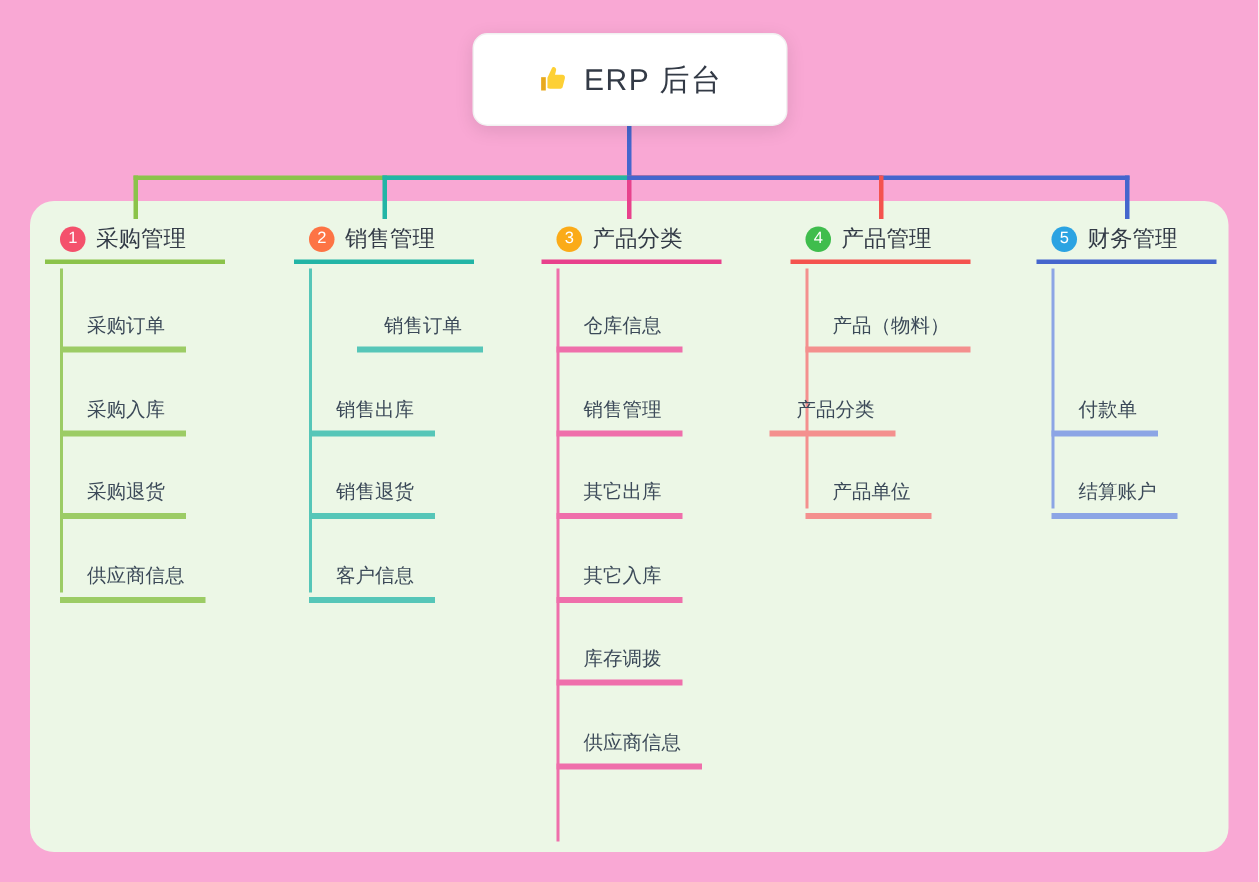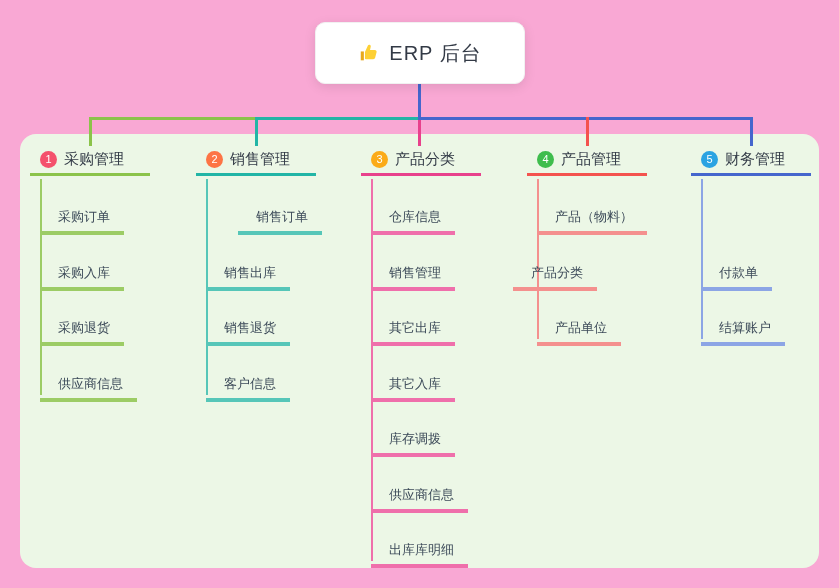--- a/index.html
+++ b/index.html
@@ -85,21 +85,20 @@
     <span class="badge" style="background-color: rgb(251, 171, 24);">3</span>
     <span class="bh-label">产品分类</span>
   </div>
   <div class="vline" style="left: 371px; top: 179px; height: 382px; background-color: rgb(239, 111, 171);"></div>
   <div class="child" style="left: 371px; top: 196px; border-bottom-color: rgb(239, 111, 171);">仓库信息</div>
   <div class="child" style="left: 371px; top: 251.5px; border-bottom-color: rgb(239, 111, 171);">销售管理</div>
   <div class="child" style="left: 371px; top: 307px; border-bottom-color: rgb(239, 111, 171);">其它出库</div>
   <div class="child" style="left: 371px; top: 362.5px; border-bottom-color: rgb(239, 111, 171);">其它入库</div>
   <div class="child" style="left: 371px; top: 418px; border-bottom-color: rgb(239, 111, 171);">库存调拨</div>
   <div class="child" style="left: 371px; top: 473.5px; border-bottom-color: rgb(239, 111, 171);">供应商信息</div>
-  <div class="child" style="left: 371px; top: 529px; border-bottom-color: rgb(239, 111, 171);">出库库明细</div>
 
   <div class="bh" style="left: 527px; border-bottom-color: rgb(244, 83, 78);">
     <span class="badge" style="background-color: rgb(63, 189, 77);">4</span>
     <span class="bh-label">产品管理</span>
   </div>
   <div class="vline" style="left: 537px; top: 179px; height: 160px; background-color: rgb(244, 144, 142);"></div>
   <div class="child" style="left: 537px; top: 196px; border-bottom-color: rgb(244, 144, 142);">产品（物料）</div>
   <div class="child" style="left: 513px; top: 251.5px; border-bottom-color: rgb(244, 144, 142); text-align: right;">产品分类</div>
   <div class="child" style="left: 537px; top: 307px; border-bottom-color: rgb(244, 144, 142);">产品单位</div>
 

